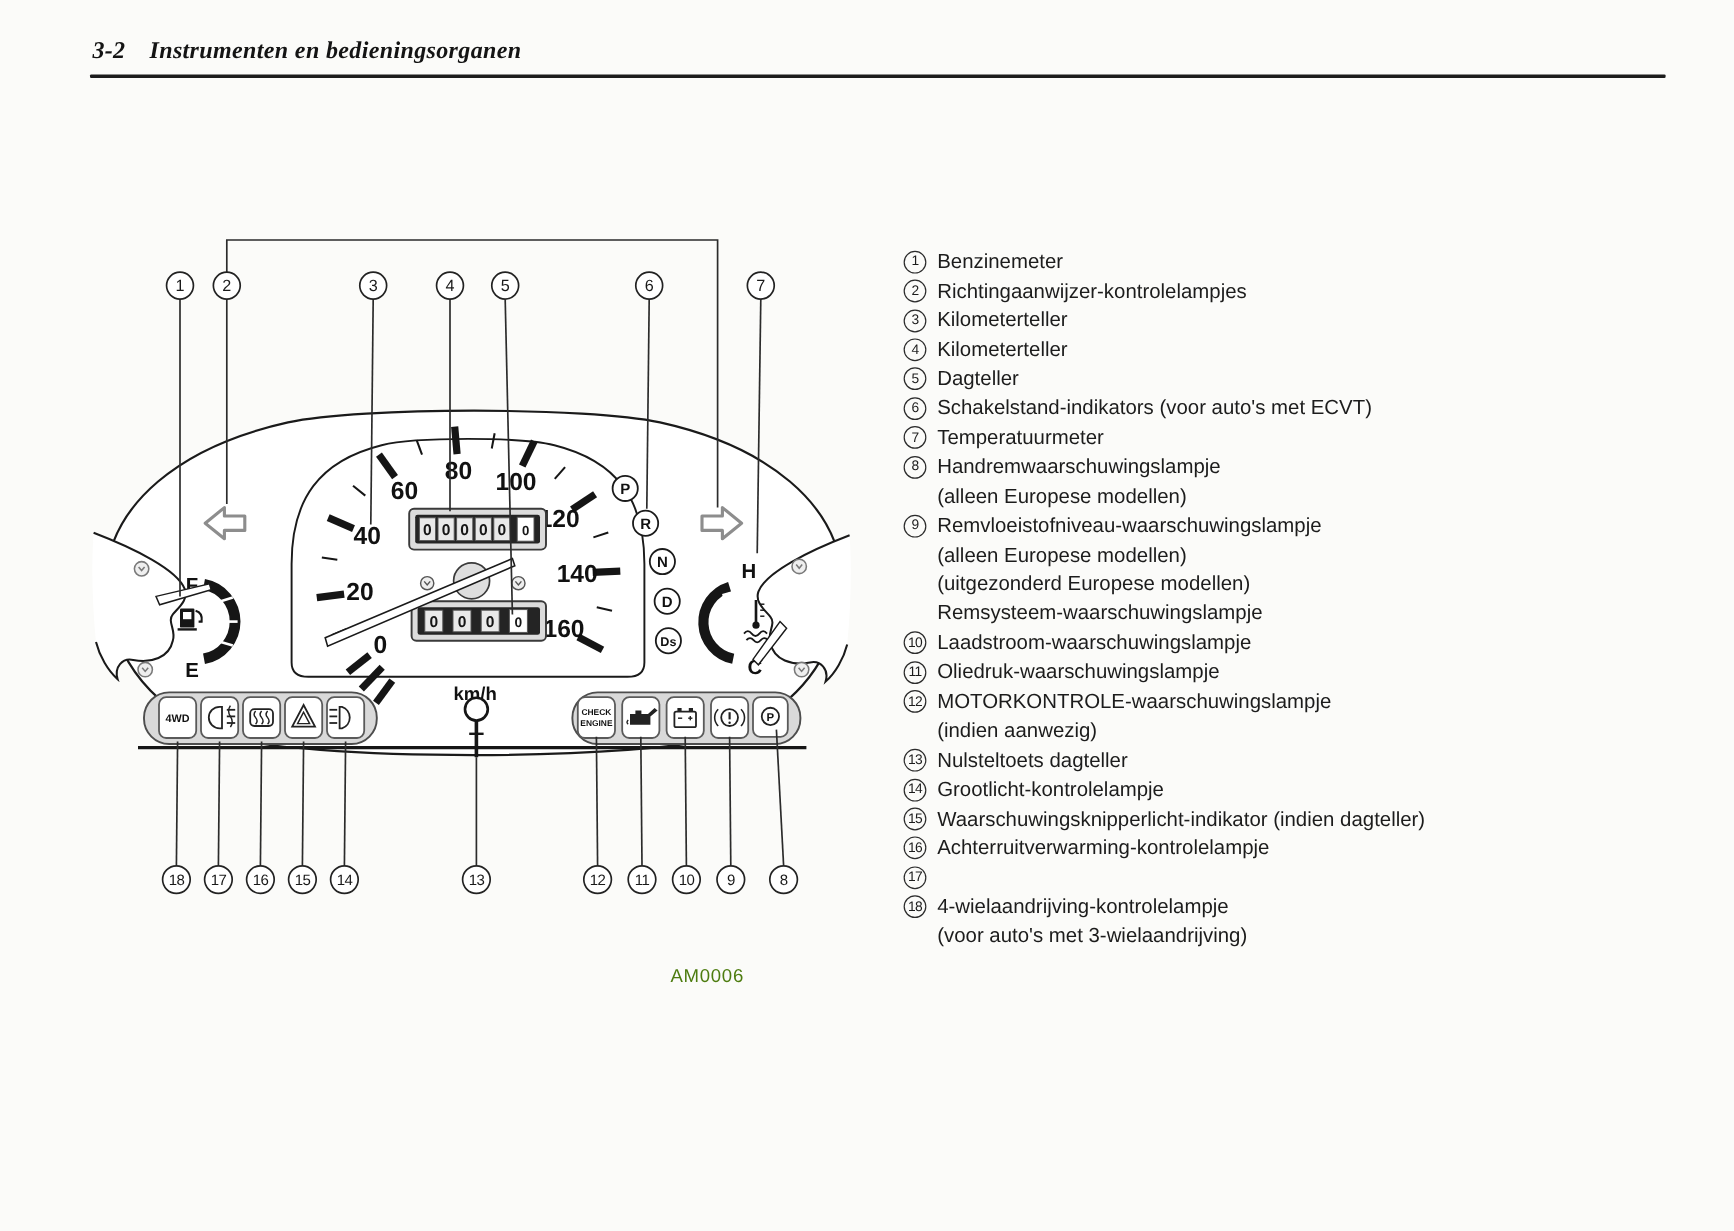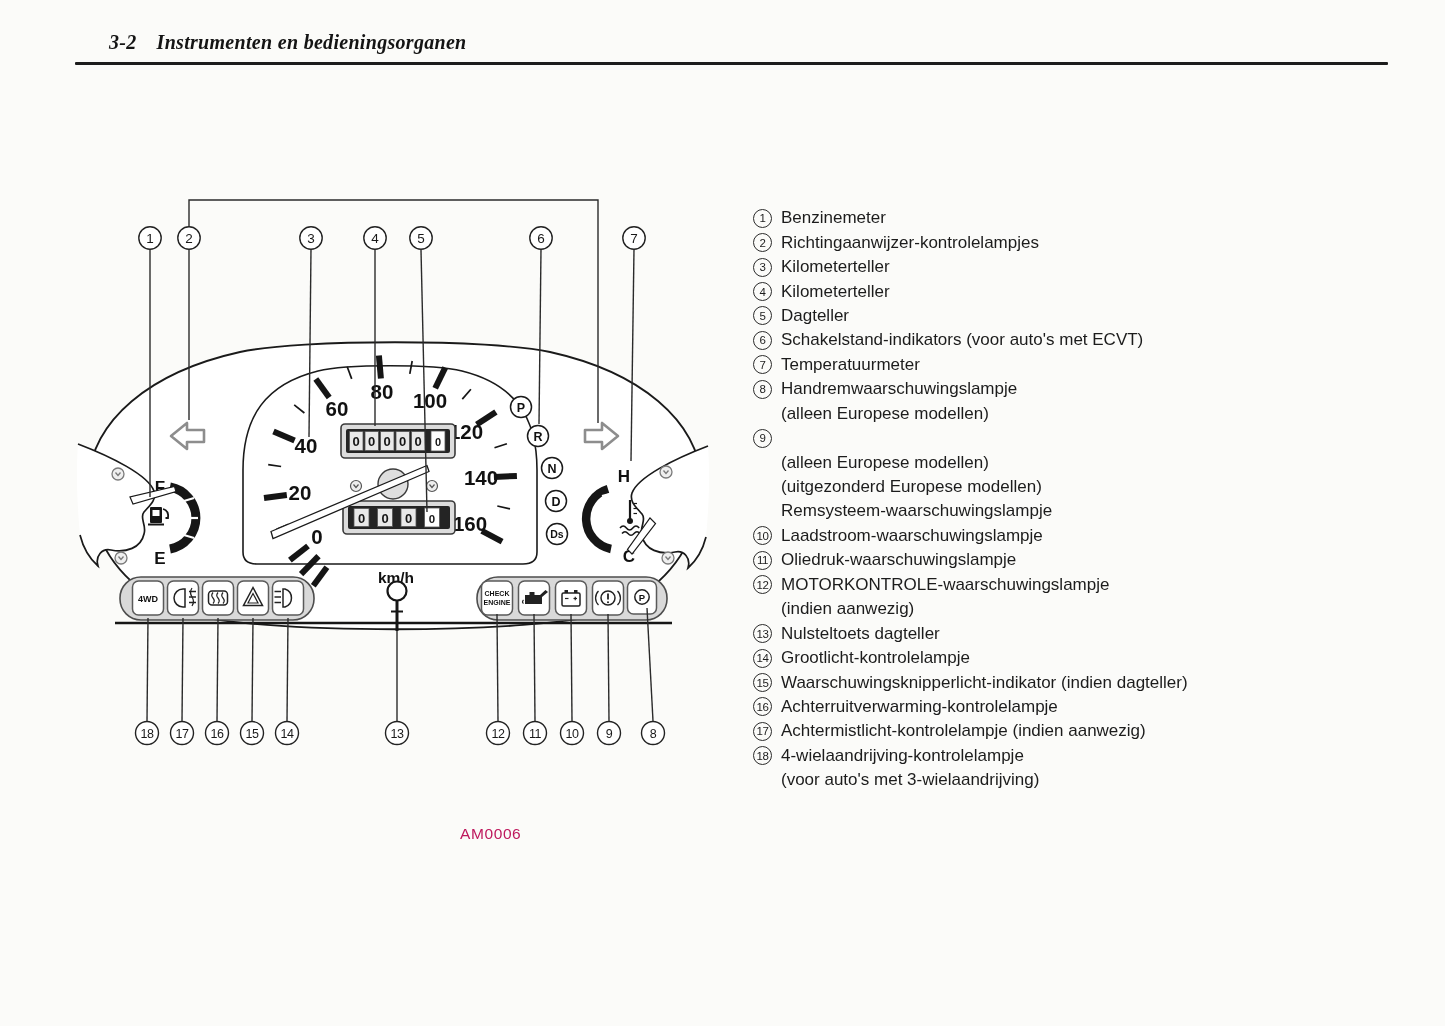--- a/index.html
+++ b/index.html
@@ -7,21 +7,21 @@
     width:1445px;height:1026px;position:relative;
     background:#fbfbf9;color:#1a1a1a;
     font-family:"Liberation Sans",sans-serif;
     overflow:hidden;
   }
   .hdr{
     position:absolute;left:77px;top:31px;
     font-family:"Liberation Serif",serif;
     font-style:italic;font-weight:bold;font-size:20px;
     letter-spacing:.3px;white-space:nowrap;color:#141414;
-    display:flex;gap:20px;margin-left:32px;
+    display:flex;gap:20px;
   }
   .hdr-rule{
     position:absolute;left:75px;top:62px;width:1313px;height:3px;
     background:#1c1c1c;border-radius:1px;
   }
   .legend{
     position:absolute;left:753px;top:206px;width:672px;
   }
   .lg-row{
     display:flex;align-items:center;height:24.45px;
@@ -30,21 +30,21 @@
   .lg-num{
     width:19px;height:19px;flex:0 0 19px;margin-right:9px;
     border:1.3px solid #2b2b2b;border-radius:50%;
     display:flex;align-items:center;justify-content:center;
     font-size:11.5px;font-weight:500;box-sizing:border-box;
     letter-spacing:-.5px;
   }
   .lg-num.empty{border-color:transparent;}
   .caption{
     position:absolute;left:460px;top:805px;width:160px;
-    text-align:left;font-size:15.5px;letter-spacing:.6px;color:#be185d;margin-top:20px;
+    text-align:right;font-size:15.5px;letter-spacing:.6px;color:#4d7c0f;
   }
   svg{position:absolute;left:0;top:0;}
   svg text{font-family:"Liberation Sans",sans-serif;}
   .odo-digit{font-family:"DejaVu Sans Mono",monospace;}
 </style>
 </head>
 <body>
 
 <div class="hdr">
   <span>3-2</span>
@@ -84,20 +84,21 @@
     <div class="lg-row">
       <span class="lg-num">8</span>
       <span>Handremwaarschuwingslampje</span>
     </div>
     <div class="lg-row">
       <span class="lg-num empty"></span>
       <span>(alleen Europese modellen)</span>
     </div>
     <div class="lg-row">
       <span class="lg-num">9</span>
+      <span>Remvloeistofniveau-waarschuwingslampje</span>
     </div>
     <div class="lg-row">
       <span class="lg-num empty"></span>
       <span>(alleen Europese modellen)</span>
     </div>
     <div class="lg-row">
       <span class="lg-num empty"></span>
       <span>(uitgezonderd Europese modellen)</span>
     </div>
     <div class="lg-row">
@@ -131,21 +132,20 @@
     <div class="lg-row">
       <span class="lg-num">15</span>
       <span>Waarschuwingsknipperlicht-indikator (indien dagteller)</span>
     </div>
     <div class="lg-row">
       <span class="lg-num">16</span>
       <span>Achterruitverwarming-kontrolelampje</span>
     </div>
     <div class="lg-row">
       <span class="lg-num">17</span>
-      <span>Achtermistlicht-kontrolelampje (indien aanwezig)</span>
     </div>
     <div class="lg-row">
       <span class="lg-num">18</span>
       <span>4-wielaandrijving-kontrolelampje</span>
     </div>
     <div class="lg-row">
       <span class="lg-num empty"></span>
       <span>(voor auto's met 3-wielaandrijving)</span>
     </div>
   </div>

